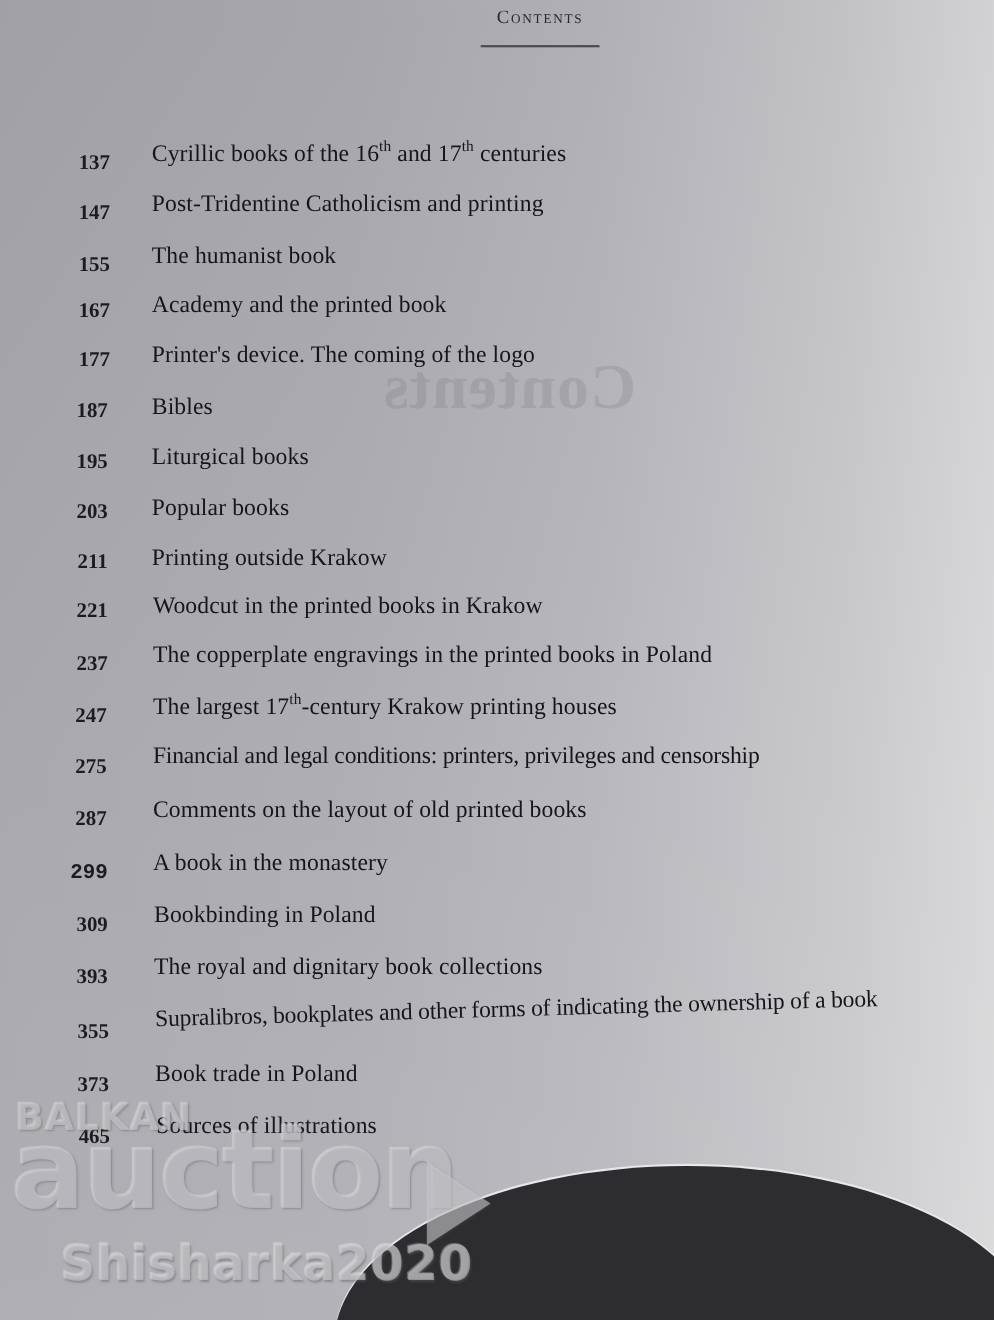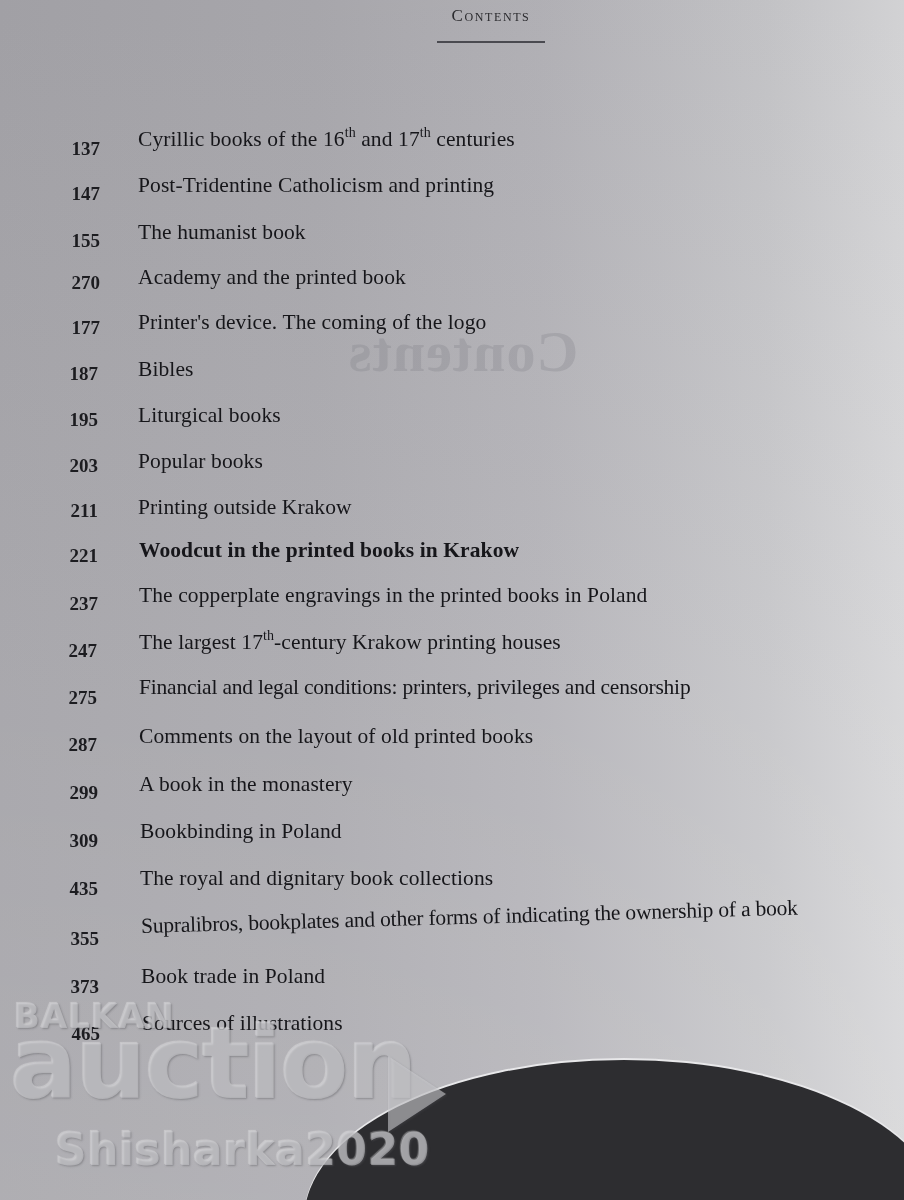--- a/index.html
+++ b/index.html
@@ -171,21 +171,21 @@
   </div>
   <div class="toc-row" style="top:178px;">
     <span class="toc-page" style="left:52px;top:4px;">147</span>
     <span class="toc-title" style="left:138px;top:-6px;">Post-Tridentine Catholicism and printing</span>
   </div>
   <div class="toc-row" style="top:225px;">
     <span class="toc-page" style="left:52px;top:4px;">155</span>
     <span class="toc-title" style="left:138px;top:-6px;">The humanist book</span>
   </div>
   <div class="toc-row" style="top:270px;">
-    <span class="toc-page" style="left:52px;top:1px;">270</span>
+    <span class="toc-page" style="left:52px;top:1px;">167</span>
     <span class="toc-title" style="left:138px;top:-6px;">Academy and the printed book</span>
   </div>
   <div class="toc-row" style="top:315px;">
     <span class="toc-page" style="left:52px;top:1px;">177</span>
     <span class="toc-title" style="left:138px;top:-6px;">Printer's device. The coming of the logo</span>
   </div>
   <div class="toc-row" style="top:362px;">
     <span class="toc-page" style="left:50px;top:0px;">187</span>
     <span class="toc-title" style="left:138px;top:-6px;">Bibles</span>
   </div>
@@ -196,48 +196,48 @@
   <div class="toc-row" style="top:454px;">
     <span class="toc-page" style="left:50px;top:0px;">203</span>
     <span class="toc-title" style="left:138px;top:-6px;">Popular books</span>
   </div>
   <div class="toc-row" style="top:500px;">
     <span class="toc-page" style="left:50px;top:-1px;">211</span>
     <span class="toc-title" style="left:138px;top:-6px;">Printing outside Krakow</span>
   </div>
   <div class="toc-row" style="top:545px;">
     <span class="toc-page" style="left:50px;top:-1px;">221</span>
-    <span class="toc-title" style="left:139px;top:-8px;font-weight:bold;">Woodcut in the printed books in Krakow</span>
+    <span class="toc-title" style="left:139px;top:-8px;">Woodcut in the printed books in Krakow</span>
   </div>
   <div class="toc-row" style="top:592px;">
     <span class="toc-page" style="left:50px;top:0px;">237</span>
     <span class="toc-title" style="left:139px;top:-10px;">The copperplate engravings in the printed books in Poland</span>
   </div>
   <div class="toc-row" style="top:639px;">
     <span class="toc-page" style="left:49px;top:0px;">247</span>
     <span class="toc-title" style="left:139px;top:-10px;text-align:right;"><span>The largest 17</span><sup>th</sup><span>-century Krakow printing houses</span></span>
   </div>
   <div class="toc-row" style="top:686px;">
     <span class="toc-page" style="left:49px;top:0px;">275</span>
     <span class="toc-title" style="left:139px;top:-12px;letter-spacing:-0.2px;">Financial and legal conditions: printers, privileges and censorship</span>
   </div>
   <div class="toc-row" style="top:733px;">
     <span class="toc-page" style="left:49px;top:0px;">287</span>
     <span class="toc-title" style="left:139px;top:-10px;">Comments on the layout of old printed books</span>
   </div>
   <div class="toc-row" style="top:781px;">
-    <span class="toc-page" style="left:50px;top:0px;">299</span>
+    <span class="toc-page" style="left:50px;top:0px;font-family:Liberation Mono, monospace;">299</span>
     <span class="toc-title" style="left:139px;top:-10px;">A book in the monastery</span>
   </div>
   <div class="toc-row" style="top:829px;">
     <span class="toc-page" style="left:50px;top:0px;">309</span>
     <span class="toc-title" style="left:140px;top:-11px;">Bookbinding in Poland</span>
   </div>
   <div class="toc-row" style="top:877px;">
-    <span class="toc-page" style="left:50px;top:0px;">435</span>
+    <span class="toc-page" style="left:50px;top:0px;">393</span>
     <span class="toc-title" style="left:140px;top:-12px;">The royal and dignitary book collections</span>
   </div>
   <div class="toc-row" style="top:927px;">
     <span class="toc-page" style="left:51px;top:0px;">355</span>
     <span class="toc-title" style="left:141px;top:-14px;transform:rotate(-1.6deg);transform-origin:left center;letter-spacing:-0.2px;">Supralibros, bookplates and other forms of indicating the ownership of a book</span>
   </div>
   <div class="toc-row" style="top:975px;">
     <span class="toc-page" style="left:51px;top:0px;">373</span>
     <span class="toc-title" style="left:141px;top:-12px;">Book trade in Poland</span>
   </div>

